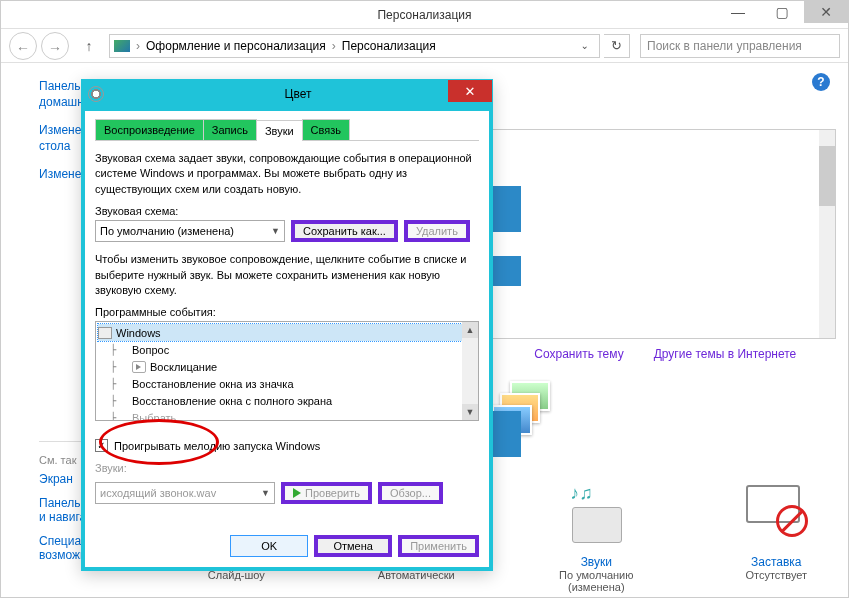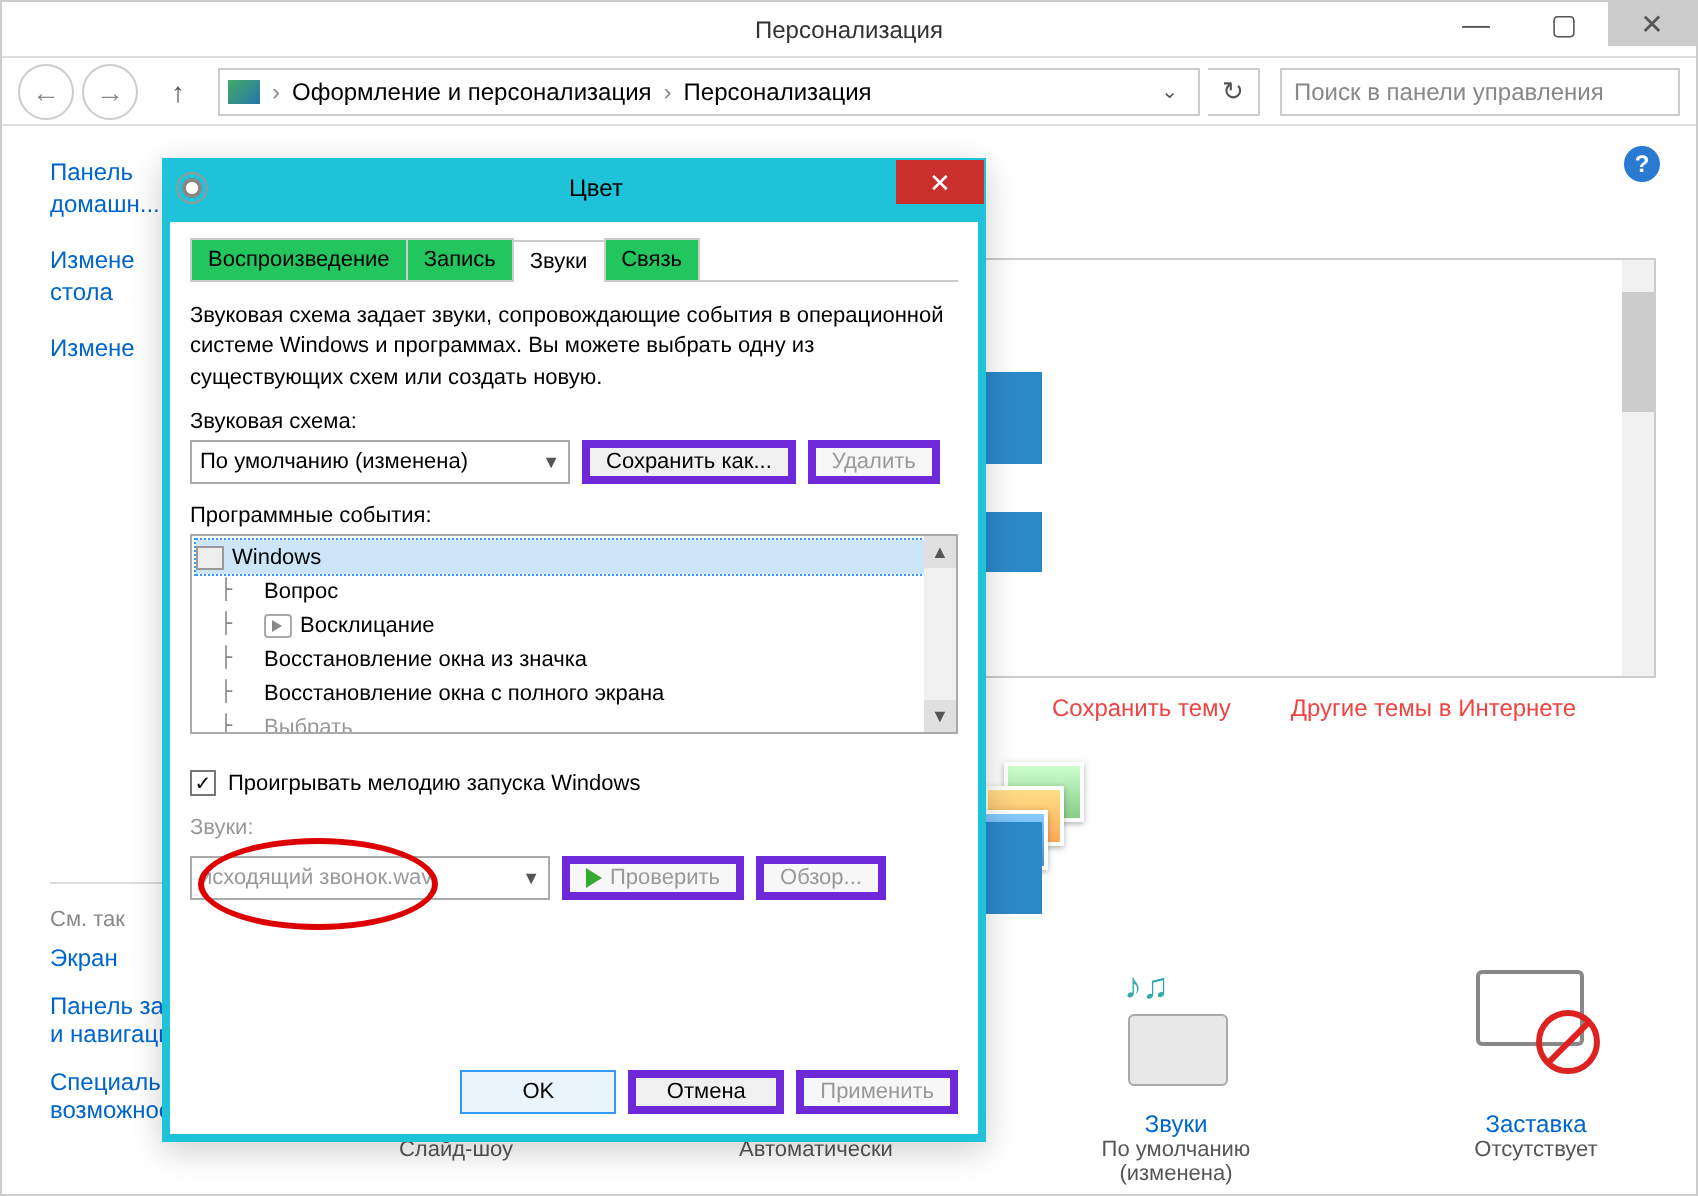--- a/index.html
+++ b/index.html
@@ -18,34 +18,34 @@
 .up-btn { width: 24px; height: 24px; display: flex; align-items: center; justify-content: center; color: #555; font-size: 14px; margin: 0 4px; }
 .addrbar { flex: 1; height: 24px; border: 1px solid #ccc; display: flex; align-items: center; padding: 0 4px; gap: 6px; }
 .addr-icon { width: 16px; height: 12px; background: linear-gradient(135deg,#4a6,#27a); }
 .breadcrumb-sep { color: #888; }
 .breadcrumb-item { color: #000; font-size: 12px; }
 .addr-drop { margin-left: auto; color: #555; font-size: 10px; padding: 0 6px; }
 .refresh-btn { width: 26px; height: 24px; border: 1px solid #ccc; border-left: none; display: flex; align-items: center; justify-content: center; color: #555; font-size: 13px; }
 .searchbox { width: 200px; height: 24px; border: 1px solid #ccc; margin-left: 6px; padding: 0 6px; font-size: 12px; color: #888; display: flex; align-items: center; }
 
 .content { display: flex; height: calc(100% - 62px); position: relative; }
-.sidebar { width: 220px; padding: 16px 0 0 24px; }
+.sidebar { width: 220px; padding: 16px 0 0 38px; }
 .sidebar a { display: block; color: #0066cc; font-size: 12px; margin-bottom: 2px; text-decoration: none; }
 .sidebar .group { margin-bottom: 14px; }
 .sidebar-divider { border-top: 1px solid #ddd; margin: 260px 0 12px 0; }
 .sidebar .seealso { color: #888; font-size: 11px; margin-bottom: 6px; }
 
 .main { flex: 1; padding: 18px 20px; position: relative; }
 .main-title { color: #0a5ba8; font-size: 14px; margin-bottom: 10px; }
 .main-desc { font-size: 12px; margin-bottom: 8px; }
 .theme-area { border: 1px solid #ccc; height: 210px; position: relative; background: #fff; }
 .theme-scroll { position: absolute; right: 0; top: 0; bottom: 0; width: 16px; background: #f0f0f0; }
 .theme-scroll-thumb { position: absolute; top: 16px; width: 16px; height: 60px; background: #ccc; }
 .link-row { display: flex; justify-content: flex-end; gap: 30px; padding: 8px 40px 8px 0; }
-.link-row a { color: #ef4444; font-size: 12px; text-decoration: none; }
+.link-row a { color: #6d28d9; font-size: 12px; text-decoration: none; }
 
 .bottom-row { display: flex; gap: 60px; padding: 8px 0 0 40px; }
 .bottom-item { text-align: center; width: 120px; }
 .bottom-item .thumb { width: 80px; height: 64px; margin: 0 auto 6px; position: relative; }
 .bottom-item a { color: #0066cc; font-size: 12px; text-decoration: none; display: block; }
 .bottom-item .sub { color: #555; font-size: 11px; }
 
 .help-icon { position: absolute; right: 18px; top: 72px; width: 18px; height: 18px; border-radius: 50%; background: #2a7ad1; color: #fff; font-size: 12px; display: flex; align-items: center; justify-content: center; font-weight: bold; }
 
 
@@ -245,20 +245,21 @@
         <div class="label">Звуковая схема:</div>
         <div class="row">
           <div class="select" style="flex:0 0 190px">
             <span>По умолчанию (изменена)</span>
             <span class="arrow">▼</span>
           </div>
           <div class="btn">Сохранить как...</div>
           <div class="btn disabled">Удалить</div>
         </div>
 
+        <div class="desc">Чтобы изменить звуковое сопровождение, щелкните событие в списке и выберите нужный звук. Вы можете сохранить изменения как новую звуковую схему.</div>
 
         <div class="label">Программные события:</div>
         <div class="tree">
           <div class="tree-inner">
             <div class="tree-row root">
               <span class="tree-icon win"></span>
               <span>Windows</span>
             </div>
             <div class="tree-row">
                 <span class="tree-lines">  ├ </span>

